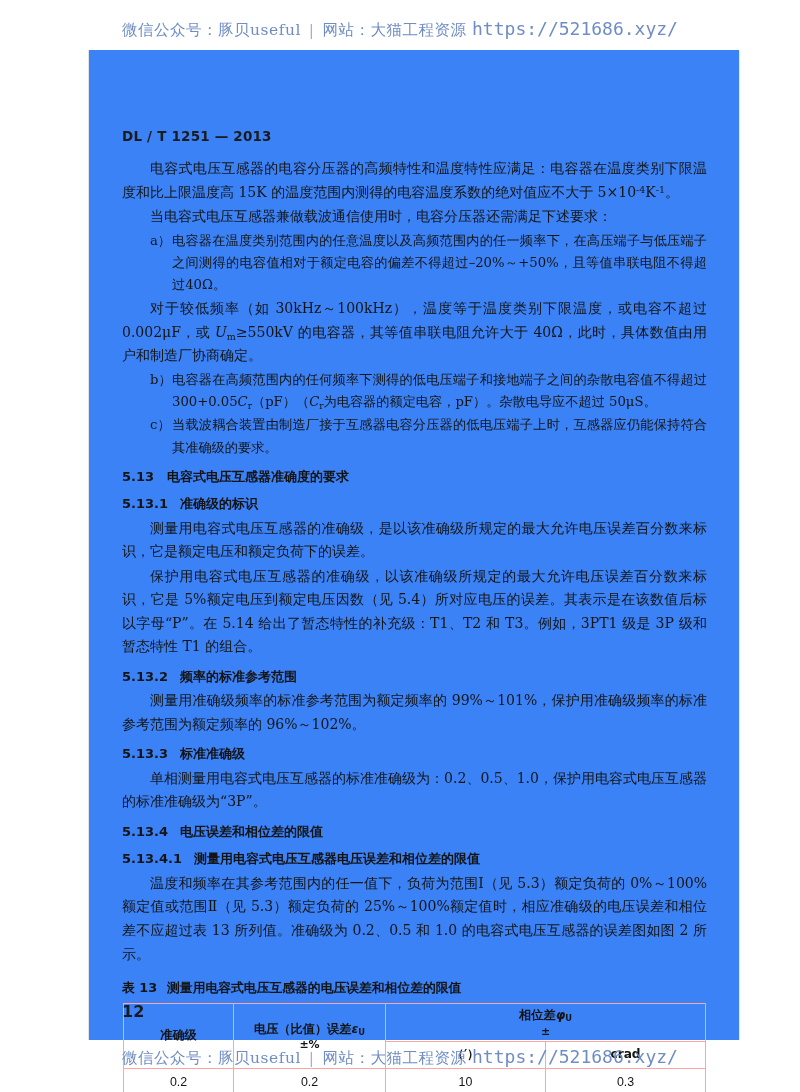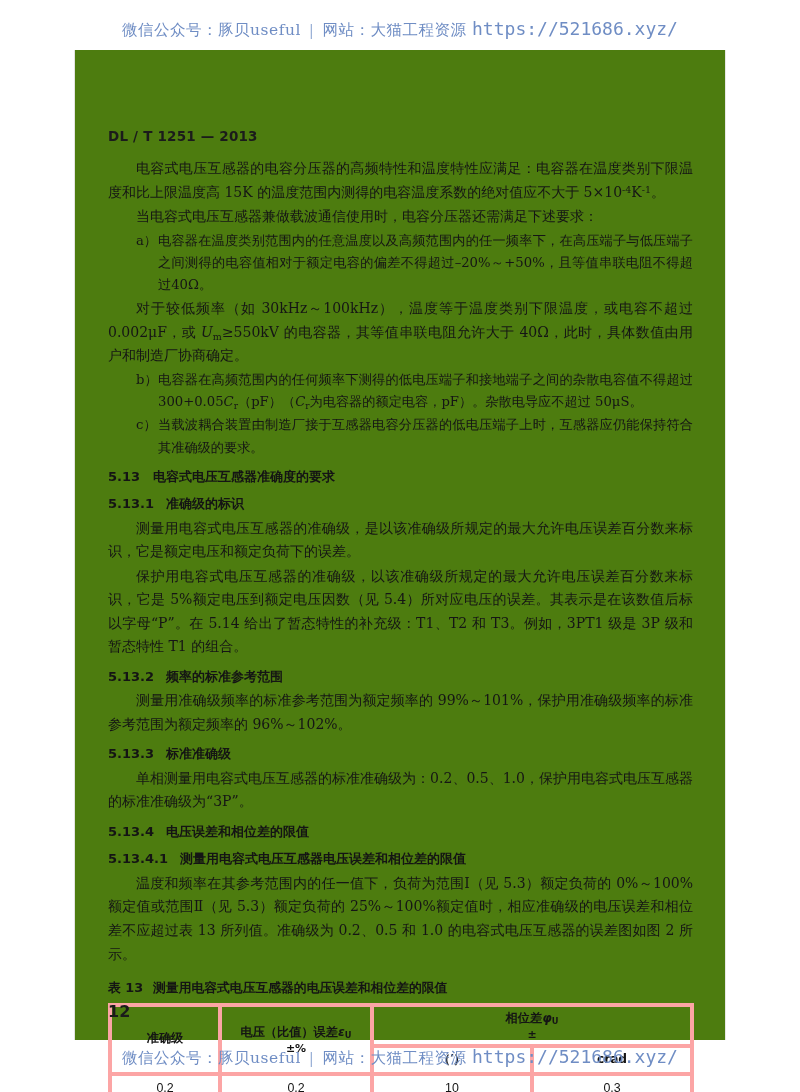--- a/index.html
+++ b/index.html
@@ -37,25 +37,25 @@
   }
   .wm-url {
     font-family: "DejaVu Sans Mono", "Liberation Mono", monospace;
     font-size: 18px;
     letter-spacing: 0;
   }
 
   
   .page {
     position: absolute;
-    left: 75px;
+    left: 89px;
     top: 50px;
     width: 650px;
     height: 990px;
-    background: #4d7c0f;
+    background: #3b82f6;
     box-shadow: -1px 0 0 #e3e3e1, 1px 0 0 #e8e8e6;
   }
 
   .content {
     position: absolute;
     left: 33px;
     top: 78px;
     width: 585px;
   }
 
@@ -126,21 +126,21 @@
 
   table.t13 {
     border-collapse: collapse;
     width: 582px;
     margin: 0 auto;
     table-layout: fixed;
     font-size: 12.4px;
     color: #141414;
   }
   table.t13 td, table.t13 th {
-    border: 4px solid #fca5a5;
+    border: 1px solid #fca5a5;
     text-align: center;
     vertical-align: middle;
     font-weight: normal;
     padding: 3px 2px;
     line-height: 1.45;
   }
   table.t13 thead td, table.t13 thead th {
     font-family: "DejaVu Sans", "Liberation Sans", sans-serif;
     font-weight: bold;
     font-size: 12.2px;

